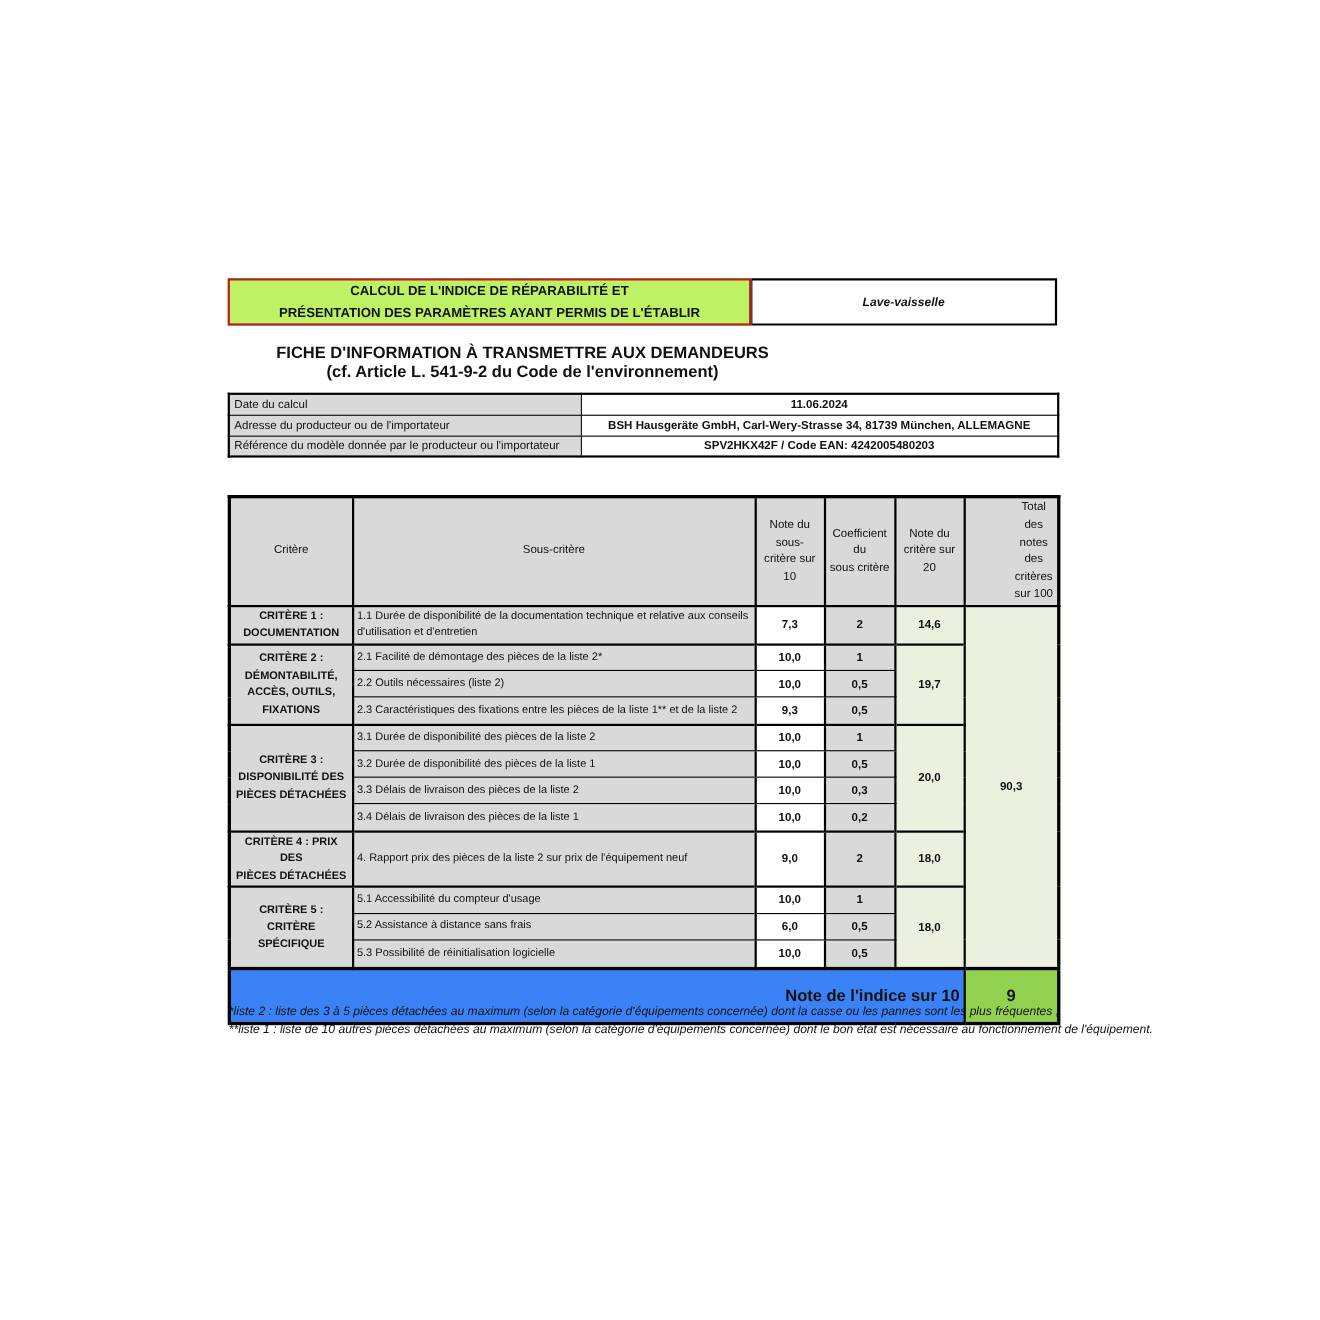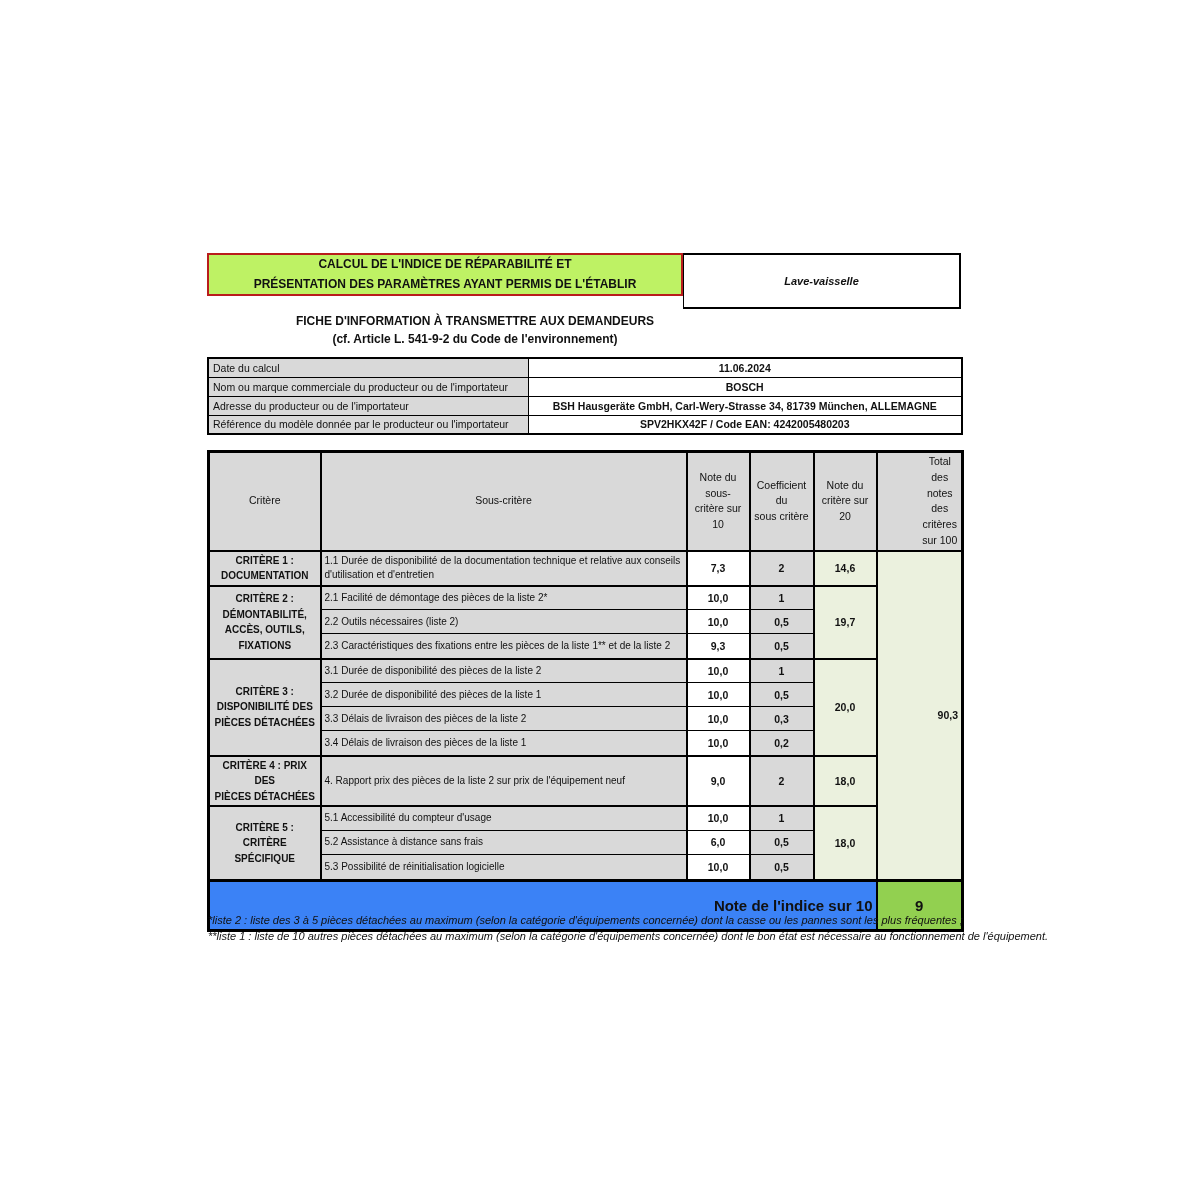--- a/index.html
+++ b/index.html
@@ -9,28 +9,28 @@
   .content { position: absolute; left: 207px; top: 253px; width: 754px; }
 
   
   .header-band { position: absolute; top: 0; left: 0; width: 754px; height: 43px; display: flex; }
   .title-box {
     width: 476px; height: 43px; background: #bef264; border: 2px solid #b91c1c;
     display: flex; flex-direction: column; justify-content: center; align-items: center;
     font-weight: bold; font-size: 12px; line-height: 1.6; text-align: center;
   }
   .product-box {
-    flex: 1; height: 56px; background: #ffffff; border: 2px solid #000; border-left-width: 1px;
+    flex: 1; height: 43px; background: #ffffff; border: 2px solid #000; border-left-width: 1px;
     display: flex; justify-content: center; align-items: center;
     font-weight: bold; font-style: italic; font-size: 11px;
   }
 
   
   .subtitle { position: absolute; top: 59px; left: 0; width: 536px; text-align: center;
-    font-weight: bold; font-size: 12px; line-height: 18px; }
+    font-weight: bold; font-size: 15px; line-height: 18px; }
 
   
   .info-table { position: absolute; top: 104px; left: 0; width: 754px;
     border-collapse: collapse; table-layout: fixed; border: 2px solid #000; }
   .info-table td { border: 1px solid #000; height: 19px; font-size: 10.5px; vertical-align: middle; }
   .info-table .i-label { background: #d9d9d9; padding: 1px 4px; }
   .info-table .i-value { background: #ffffff; font-weight: bold; text-align: center; }
 
   
   .main-table { position: absolute; top: 197px; left: 0; width: 754px;
@@ -42,21 +42,21 @@
   .main-table th { background: #d9d9d9; font-weight: normal; font-size: 10.5px;
     white-space: pre-line; text-align: center; line-height: 1.5; border-bottom-width: 2px; }
   .main-table th.th-bold { font-weight: normal; padding-left: 44px; }
   .g-top td { border-top-width: 2px; }
   .c-crit { background: #d9d9d9; font-weight: bold; font-size: 10px; text-align: center;
     white-space: pre-line; line-height: 1.55; }
   .c-sub  { background: #d9d9d9; font-size: 10px; text-align: left; padding: 2px 5px; line-height: 1.4; }
   .c-note { background: #ffffff; font-weight: bold; font-size: 10.5px; text-align: center; }
   .c-coef { background: #d9d9d9; font-weight: bold; font-size: 10.5px; text-align: center; }
   .c-n20  { background: #ebf1de; font-weight: bold; font-size: 10.5px; text-align: center; }
-  .c-total{ background: #ebf1de; font-weight: bold; font-size: 10.5px; text-align: right; }
+  .c-total{ background: #ebf1de; font-weight: bold; font-size: 10.5px; text-align: center; }
   .h-header { height: 78px; }
   .h-c1 { height: 25px; }
   .h-s  { height: 24px; }
   .h-s4 { height: 25px; }
   .h-c4 { height: 43px; padding-left: 48px; }
   .h-s5 { height: 26px; }
   .h-green { height: 50px; }
   .h-green td { border-top-width: 3px; border-bottom-width: 3px; }
   .g-label { background: #3b82f6; font-weight: bold; font-size: 15px; text-align: right;
     padding-right: 14px; }
@@ -89,24 +89,20 @@
 
     <table class="info-table">
       <colgroup>
           <col style="width:320px">
           <col style="width:434px">
         </colgroup>
       <tbody>
           <tr>
         <td class="i-label">Date du calcul</td>
         <td class="i-value">11.06.2024</td>
-      </tr>
-      <tr>
-        <td class="i-label">Nom ou marque commerciale du producteur ou de l'importateur</td>
-        <td class="i-value">BOSCH</td>
       </tr>
       <tr>
         <td class="i-label">Adresse du producteur ou de l'importateur</td>
         <td class="i-value">BSH Hausgeräte GmbH, Carl-Wery-Strasse 34, 81739 München, ALLEMAGNE</td>
       </tr>
       <tr>
         <td class="i-label">Référence du modèle donnée par le producteur ou l'importateur</td>
         <td class="i-value">SPV2HKX42F / Code EAN: 4242005480203</td>
       </tr>
     </tbody>

